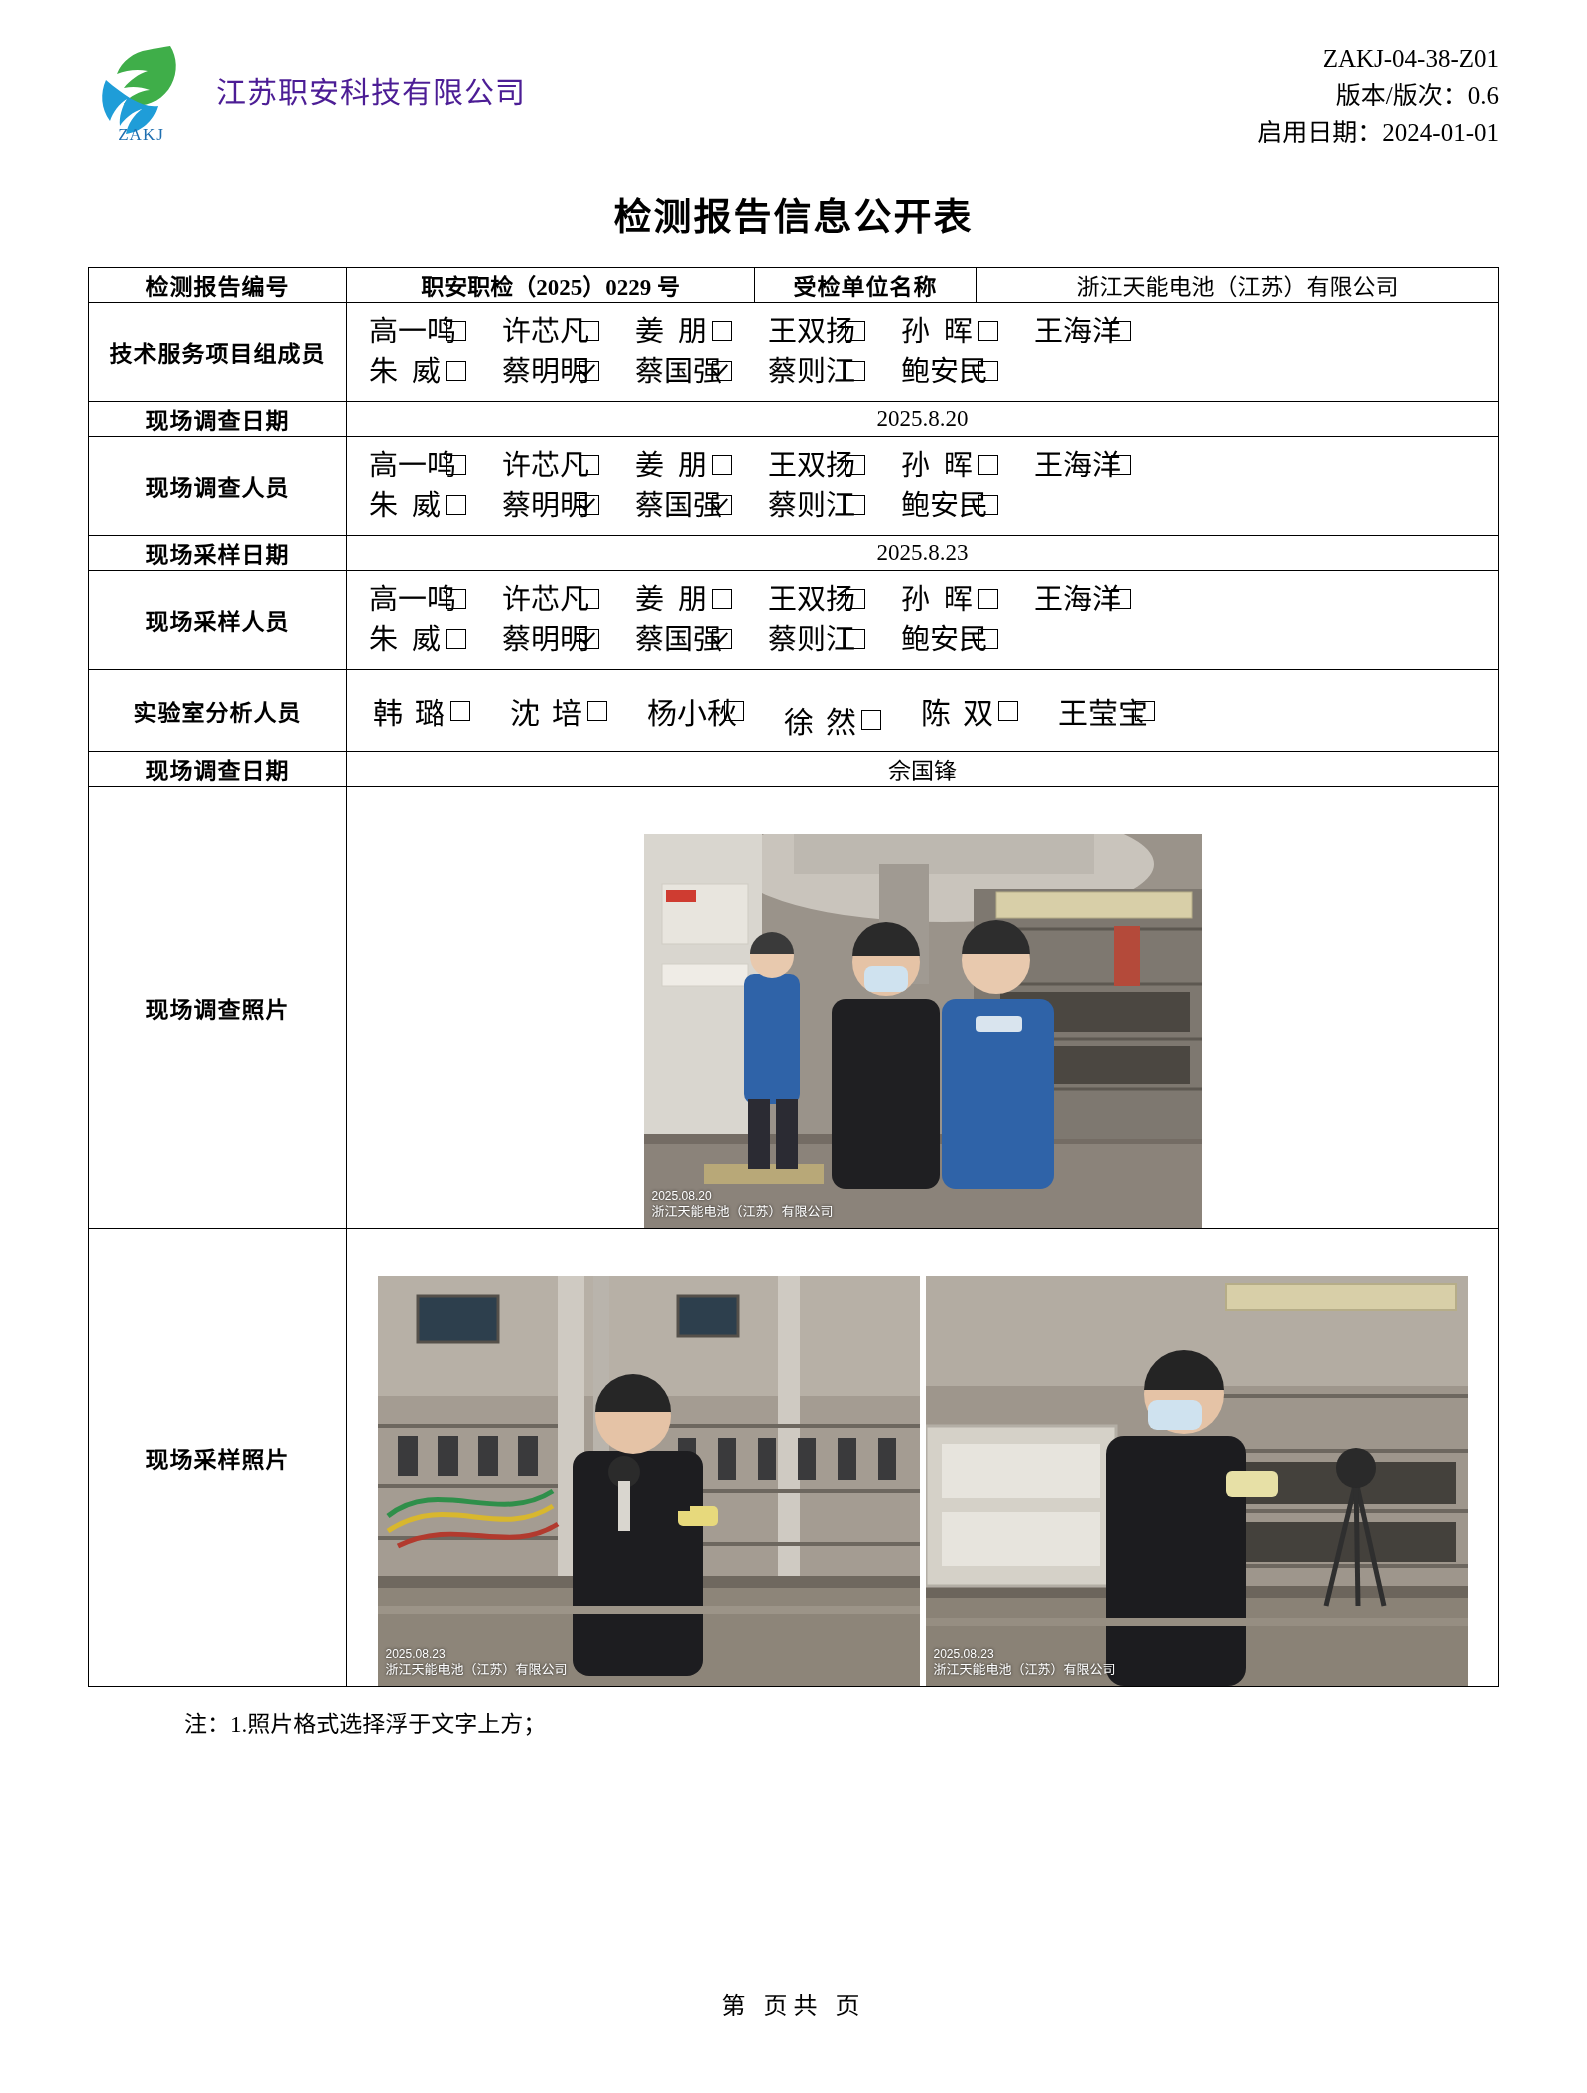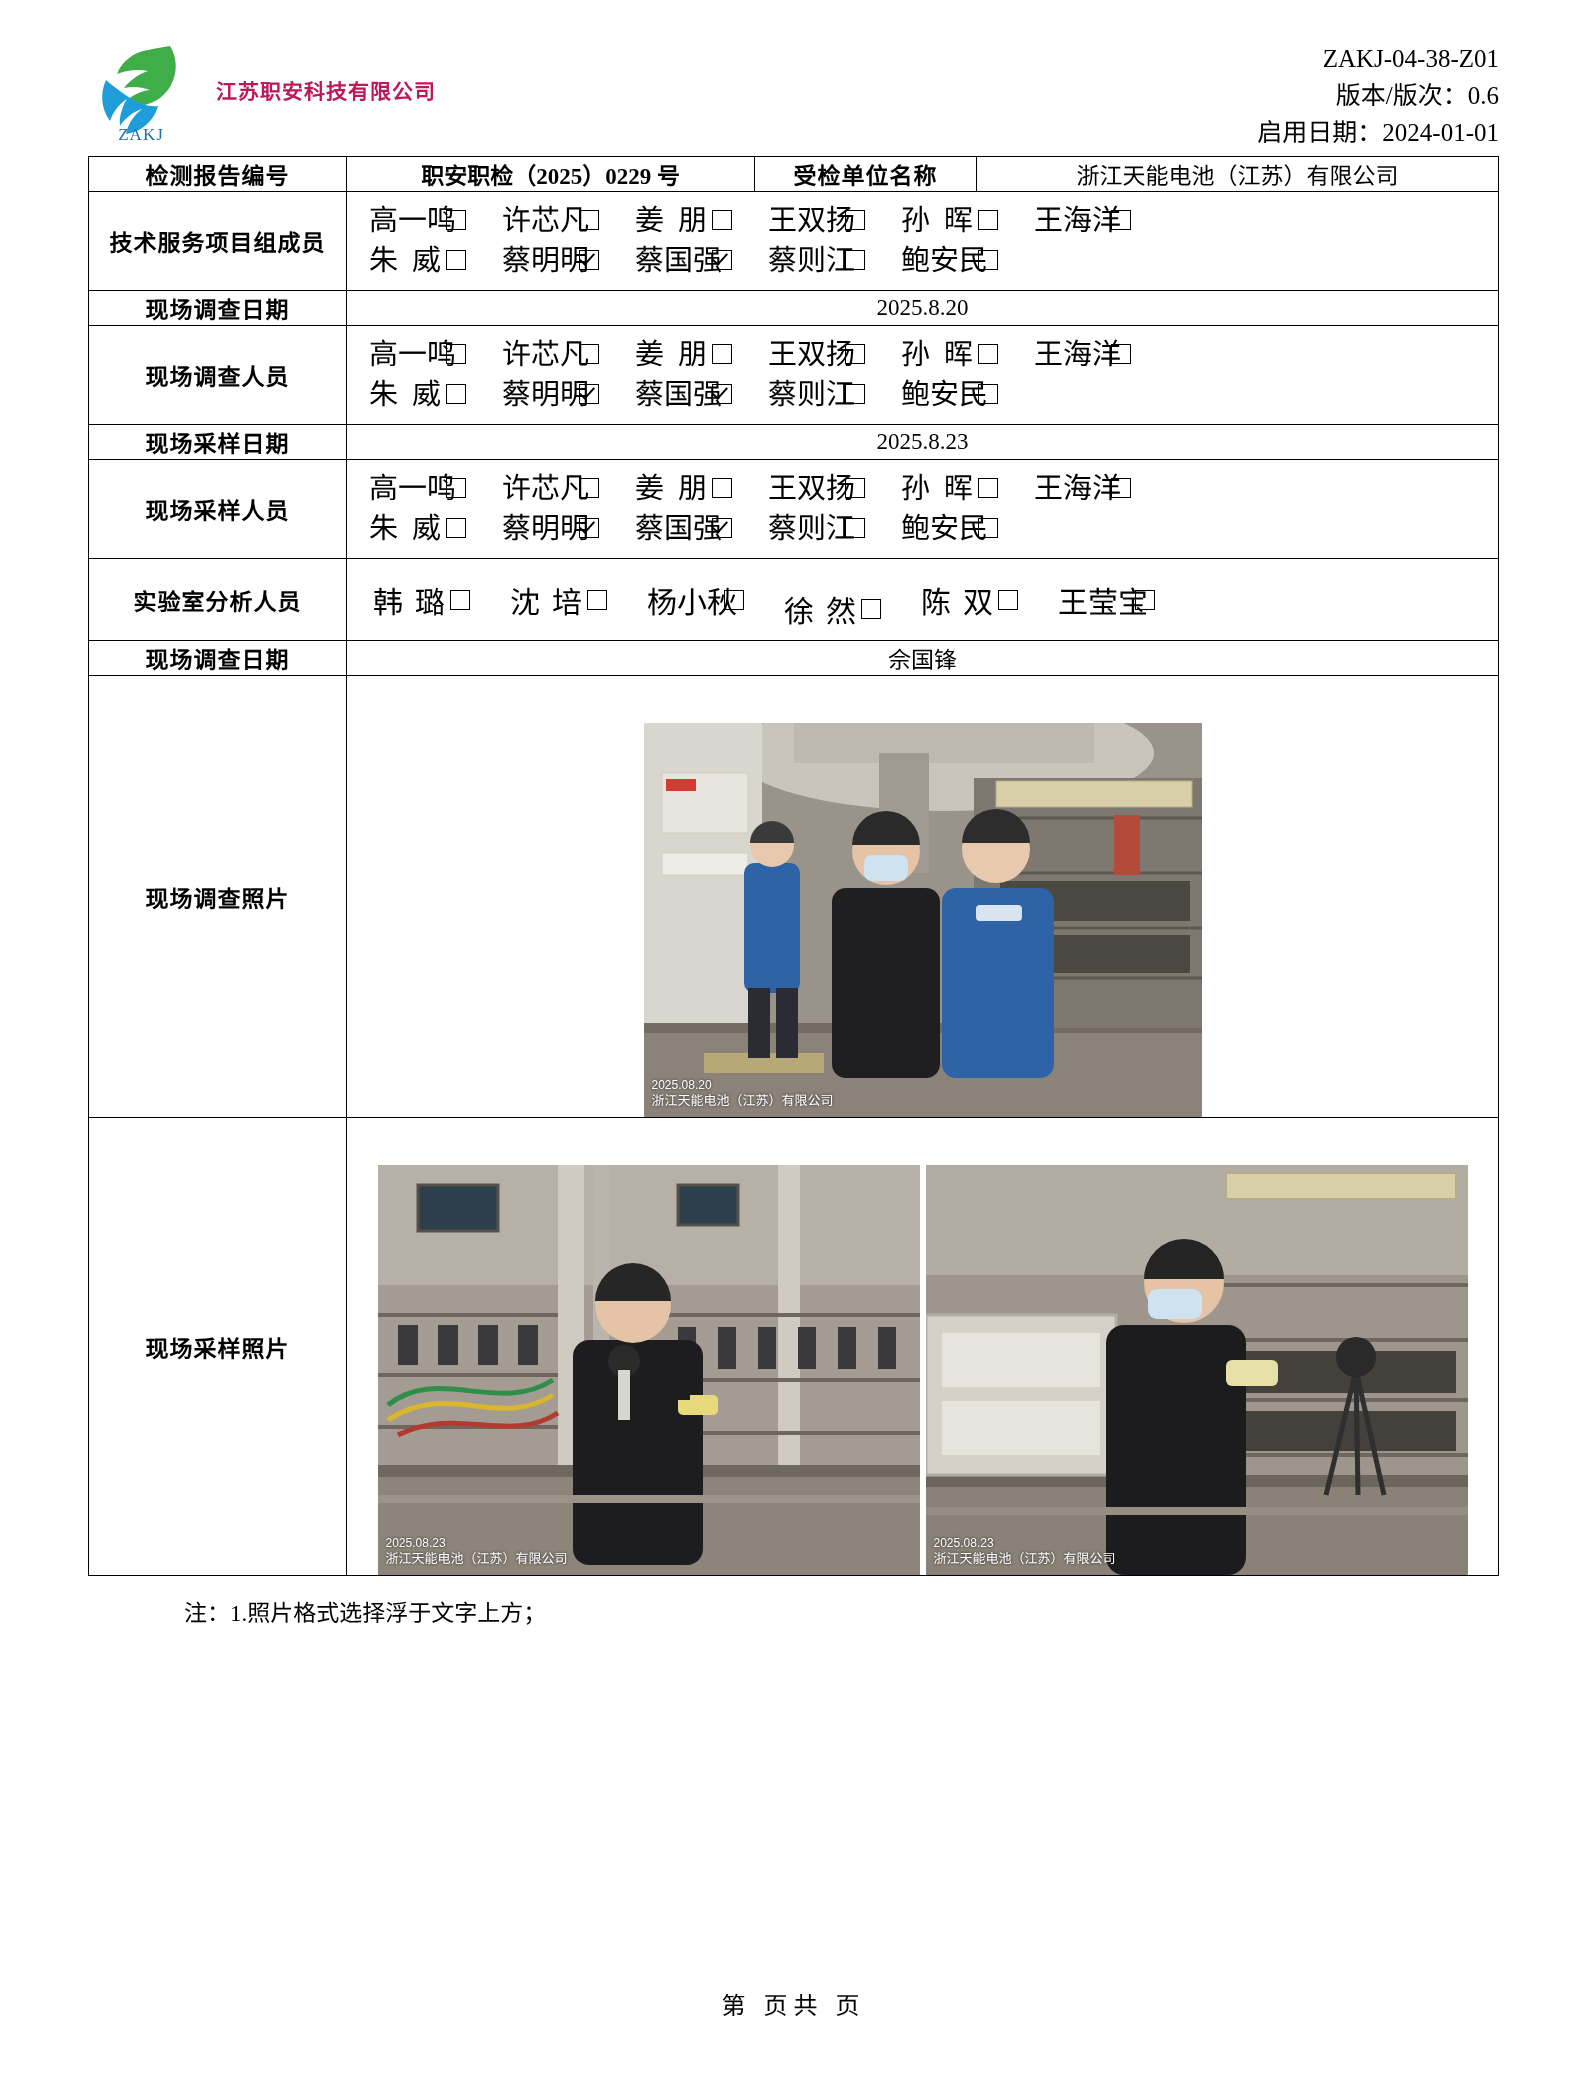--- a/index.html
+++ b/index.html
@@ -39,24 +39,24 @@
   }
   .logo {
     width: 106px;
     height: 108px;
     position: relative;
     flex: none;
   }
   .logo svg { display:block; }
   .brand-name {
     font-family: "Liberation Serif", serif;
-    font-size: 21px;
-    color: #be185d;
+    font-size: 30px;
+    color: #4c1d95;
     letter-spacing: 1px;
-    font-weight: 700;
+    font-weight: 400;
     white-space: nowrap;
   }
   .header-right {
     text-align: right;
     font-size: 25px;
     line-height: 37px;
     font-family: "Liberation Serif", serif;
     padding-top: 4px;
   }
   .header-right div { white-space: nowrap; }
@@ -215,20 +215,21 @@
       </div>
       <div class="brand-name">江苏职安科技有限公司</div>
     </div>
     <div class="header-right">
       <div>ZAKJ-04-38-Z01</div>
       <div>版本/版次：0.6</div>
       <div>启用日期：2024-01-01</div>
     </div>
   </div>
 
+  <div class="doc-title">检测报告信息公开表</div>
 
   <table class="main">
     <colgroup>
       <col style="width:258px">
       <col style="width:408px">
       <col style="width:222px">
       <col style="width:522px">
     </colgroup>
     <tbody>
 

